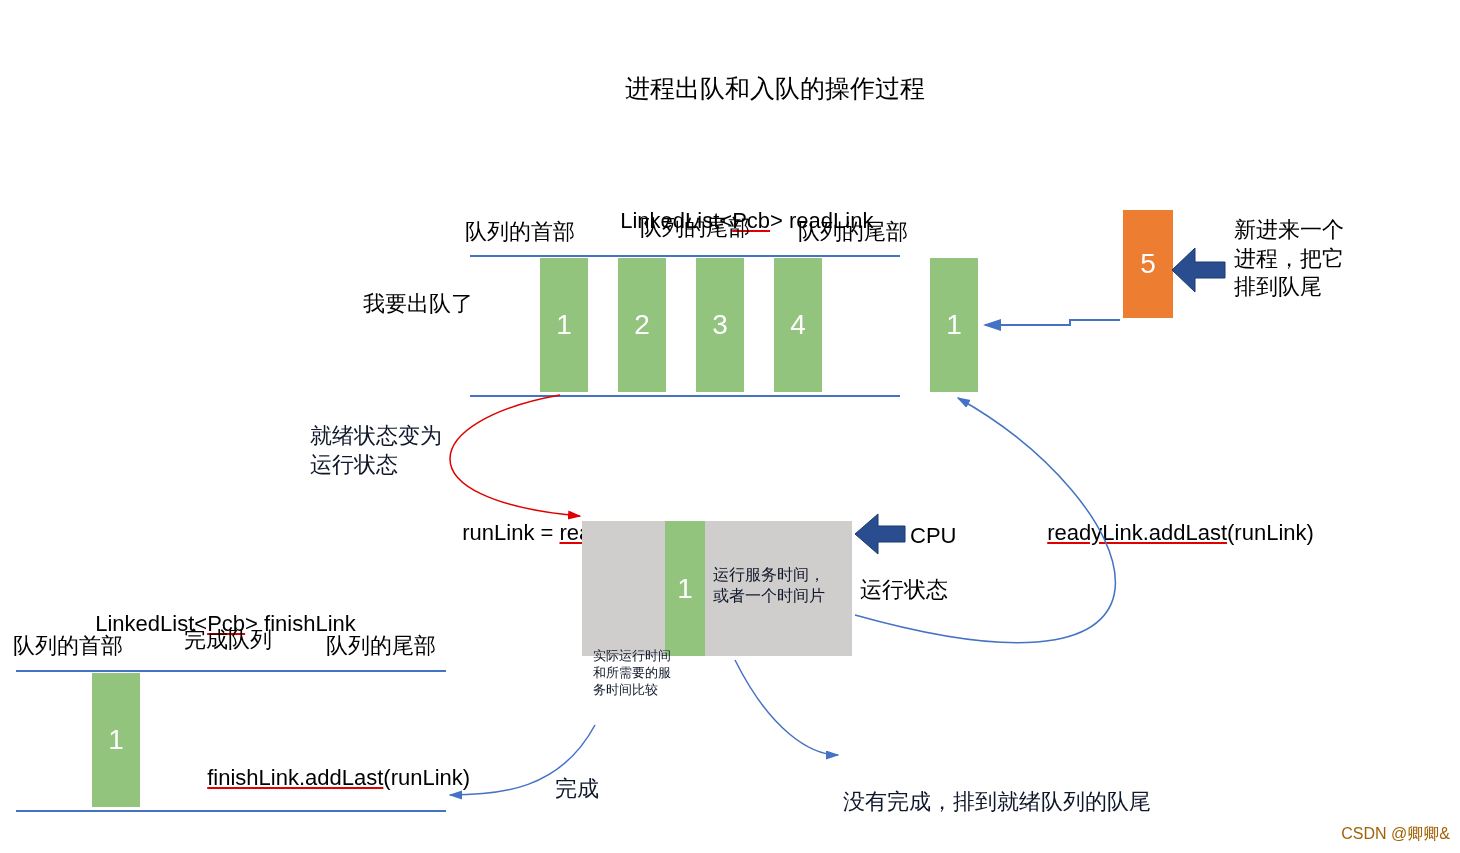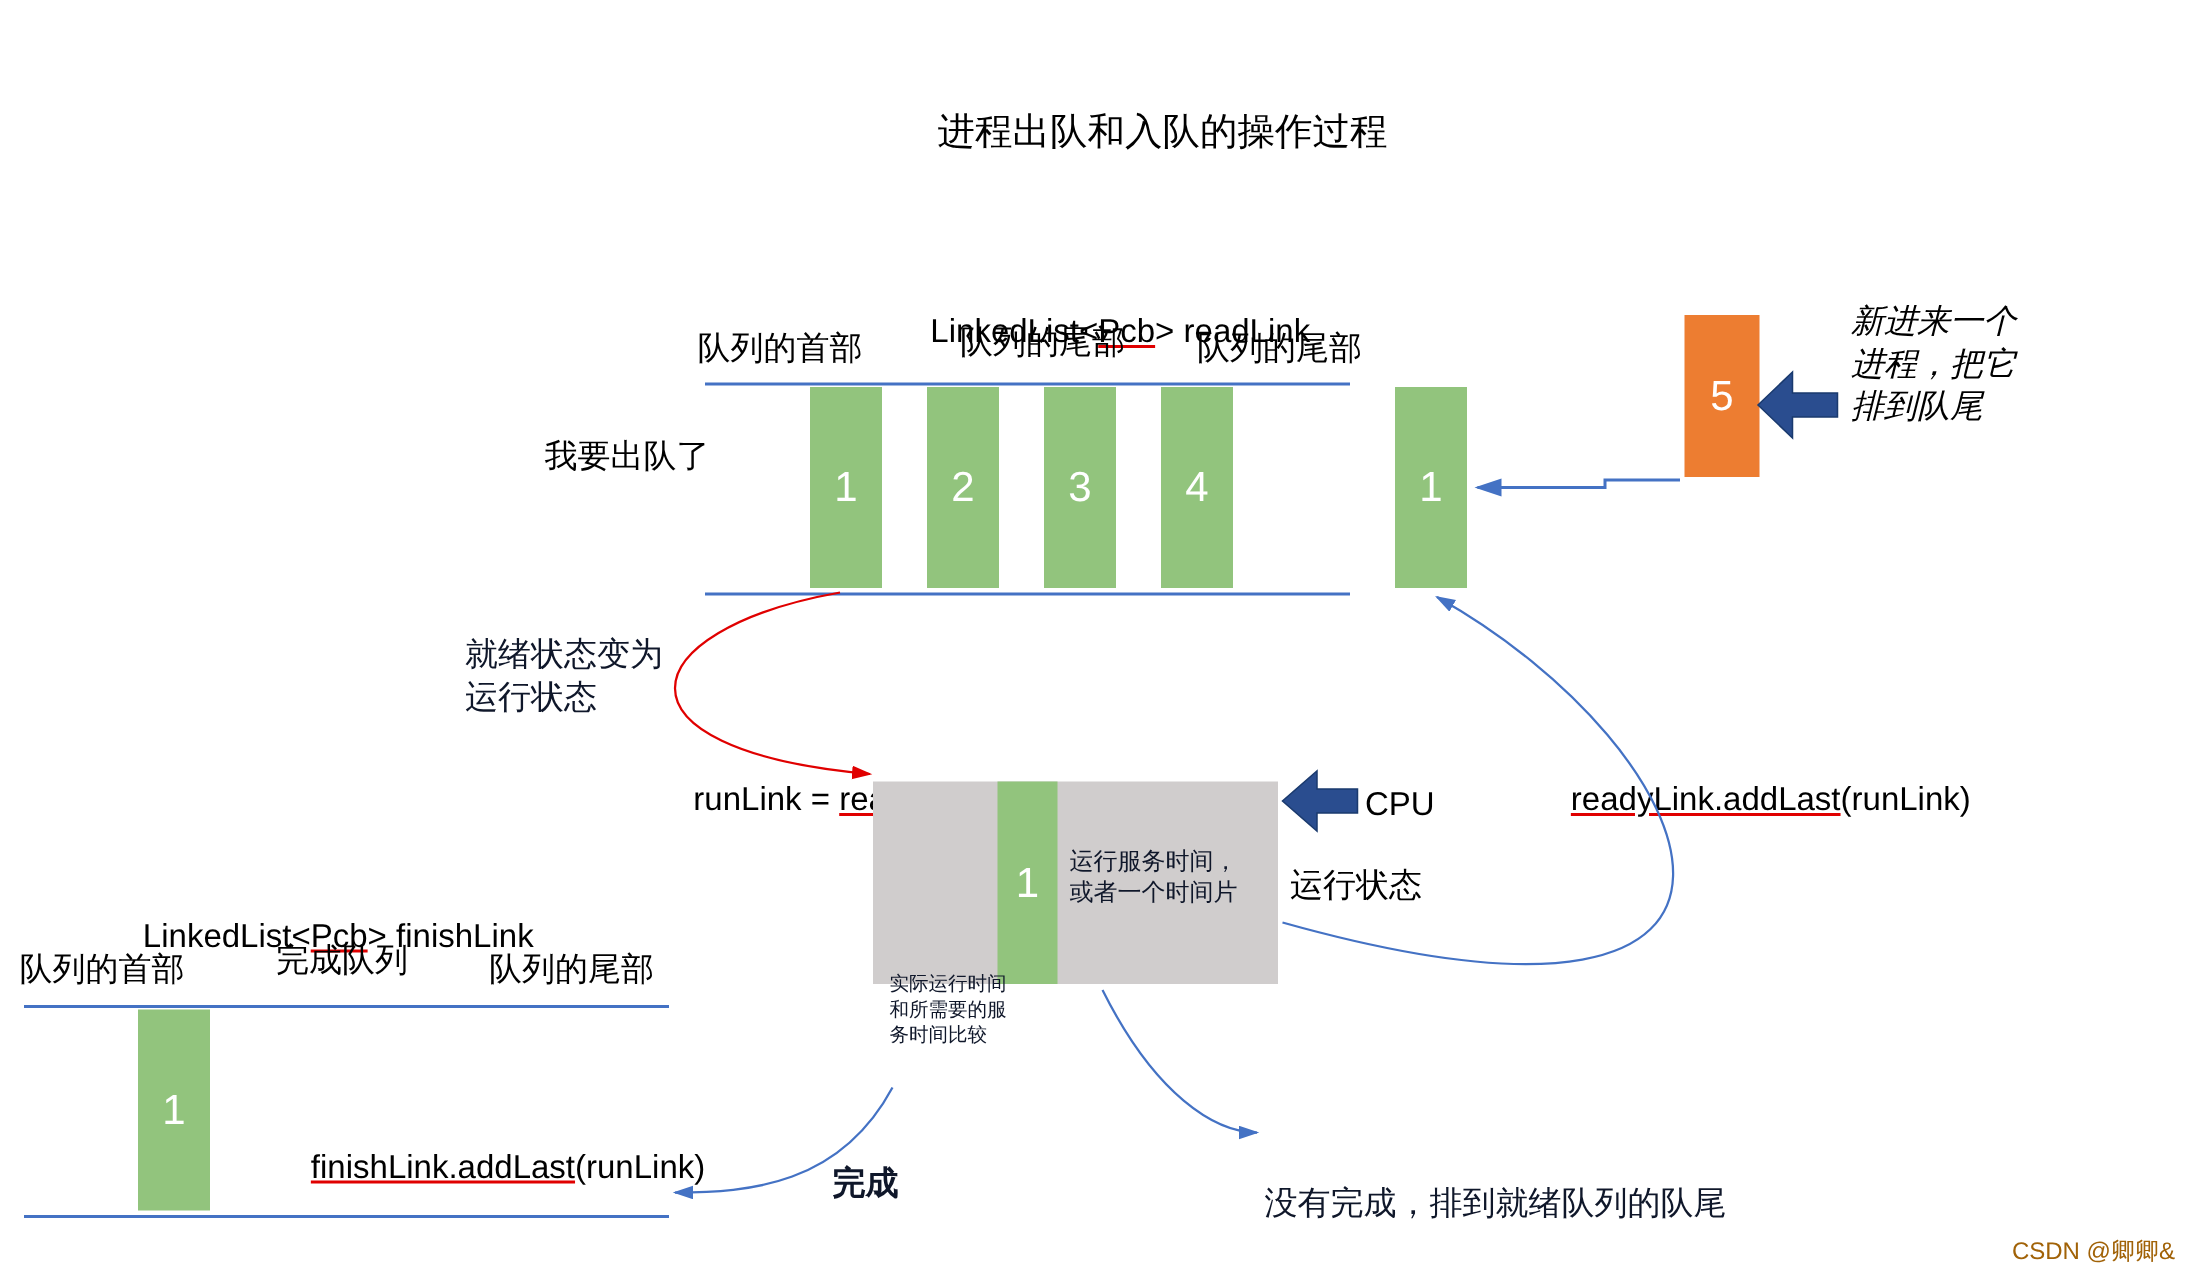--- a/index.html
+++ b/index.html
@@ -71,21 +71,21 @@
 <div class="box green" style="left:540px; top:258px; width:48px; height:134px;">1</div>
 <div class="box green" style="left:618px; top:258px; width:48px; height:134px;">2</div>
 <div class="box green" style="left:696px; top:258px; width:48px; height:134px;">3</div>
 <div class="box green" style="left:774px; top:258px; width:48px; height:134px;">4</div>
 
 <div class="box green" style="left:930px; top:258px; width:48px; height:134px;">1</div>
 
 <div class="label" style="left:363px; top:290px;">我要出队了</div>
 
 <div class="box orange" style="left:1123px; top:210px; width:50px; height:108px;">5</div>
-<div class="label" style="left:1234px; top:200px;font-style:italic;">新进来一个
+<div class="label" style="left:1234px; top:216px;">新进来一个
 进程，把它
 排到队尾</div>
 
 <div class="label red" style="left:310px; top:422px;">就绪状态变为
 运行状态</div>
 
 <div class="label" style="left:450px; top:490px;">
   <span>runLink = </span><span class="u">readyLink.removeFirst</span><span>()</span>
 </div>
 
@@ -100,21 +100,21 @@
 <div class="label" style="left:1035px; top:490px;">
   <span class="u">readyLink.addLast</span><span>(runLink)</span>
 </div>
 
 <div class="label red" style="left:593px; top:648px; font-size:13px;">实际运行时间
 和所需要的服
 务时间比较</div>
 
 <div class="label red" style="left:843px; top:742px;margin-top:46px;">没有完成，排到就绪队列的队尾</div>
 
-<div class="label red" style="left:555px; top:775px;font-weight:bold;">完成</div>
+<div class="label red" style="left:555px; top:775px;">完成</div>
 
 <div class="label" style="left:83px; top:581px;">
   <span>LinkedList&lt;</span><span class="u">Pcb</span><span>&gt; finishLink</span>
 </div>
 
 <div class="label" style="left:13px; top:632px;">队列的首部</div>
 <div class="label" style="left:184px; top:626px;">完成队列</div>
 <div class="label" style="left:326px; top:632px;">队列的尾部</div>
 
 <div class="queue-line" style="left:16px; top:670px; width:430px;"></div>

